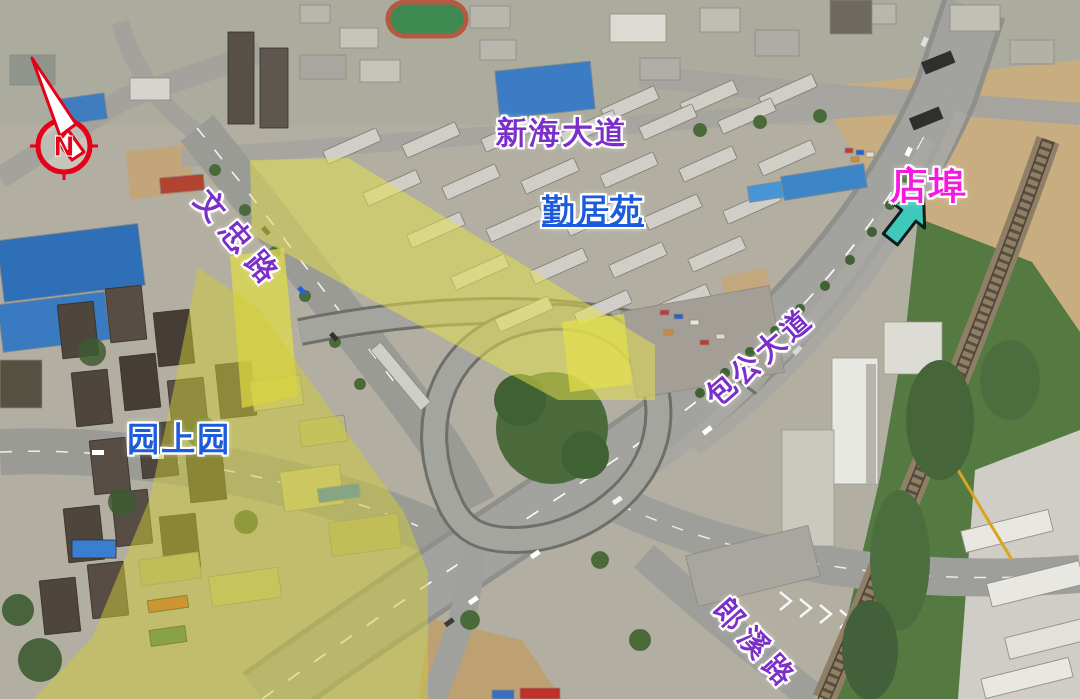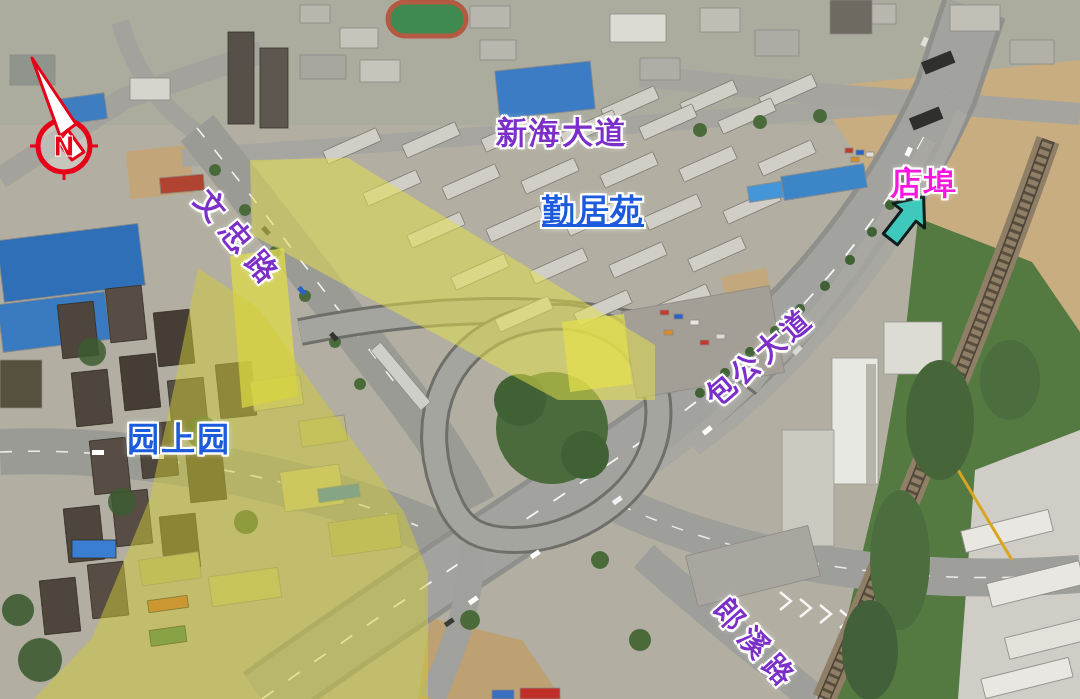--- a/index.html
+++ b/index.html
@@ -7,21 +7,21 @@
          font-family:"DejaVu Sans",sans-serif;background:#b2afa2;}
   .scene{position:absolute;left:0;top:0;}
   .label{position:absolute;font-weight:bold;line-height:1;white-space:nowrap;
          text-shadow:-2px -2px 0 #fff,0 -2px 0 #fff,2px -2px 0 #fff,-2px 0 0 #fff,
                      2px 0 0 #fff,-2px 2px 0 #fff,0 2px 0 #fff,2px 2px 0 #fff,0 0 6px #fff;}
   .purple{color:#7b2fc8;}
   .blue{color:#1b5bdc;}
   .magenta{color:#f717df;}
   .lbl-xinhai{left:452px;top:117px;font-size:31px;letter-spacing:2px;padding-left:44px;}
   .lbl-qinjuyuan{left:542px;top:194px;font-size:33px;letter-spacing:1px;text-decoration:underline;}
-  .lbl-dianbu{left:890px;top:167px;font-size:32px;letter-spacing:2px;}
+  .lbl-dianbu{left:890px;top:167px;font-size:37px;letter-spacing:2px;}
   .lbl-wenzhong{left:165px;top:225px;width:150px;text-align:center;font-size:30px;
                 letter-spacing:10px;transform:rotate(50deg);}
   .lbl-yuanshangyuan{left:127px;top:422px;font-size:33px;letter-spacing:2px;}
   .lbl-baogong{left:672px;top:342px;width:175px;text-align:center;font-size:29px;
                letter-spacing:4px;transform:rotate(-41deg);}
   .lbl-langxi{left:682px;top:631px;width:150px;text-align:center;font-size:29px;
               letter-spacing:8px;transform:rotate(48deg);}
   .overlay-svg{position:absolute;}
 </style>
 </head>

